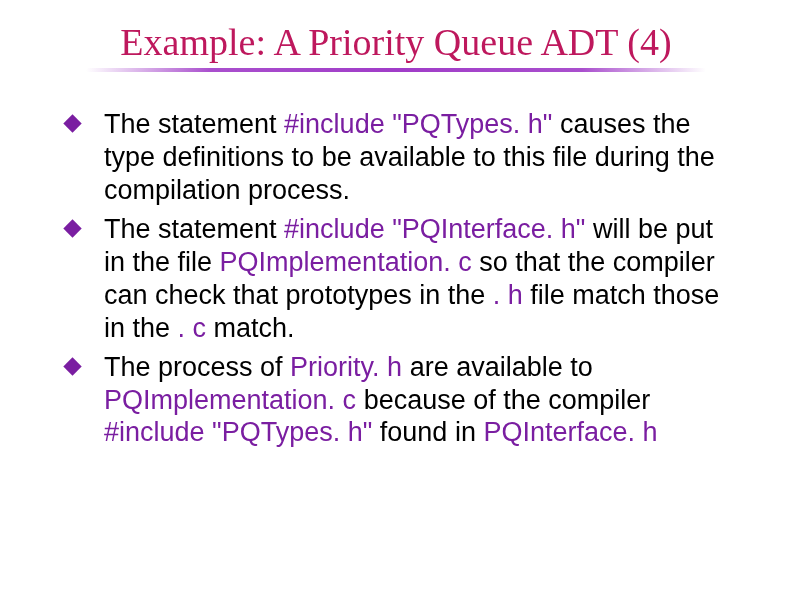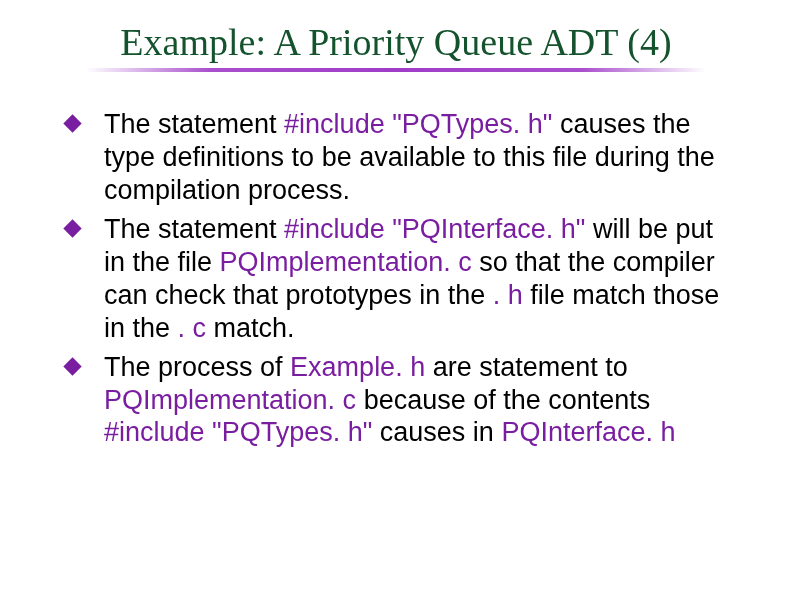--- a/index.html
+++ b/index.html
@@ -14,21 +14,21 @@
   .slide {
     padding: 20px 50px 30px 50px;
     box-sizing: border-box;
     width: 100%;
     height: 100%;
   }
   .title {
     font-family: "Times New Roman", Times, serif;
     font-size: 38px;
     font-weight: 400;
-    color: #14532d;
+    color: #be185d;
     text-align: center;
     margin: 0 0 4px 0;
   }
   .title-rule {
     height: 4px;
     width: 620px;
     margin: 0 auto 36px auto;
     background: linear-gradient(to right,
       rgba(160, 60, 200, 0) 0%,
       rgba(160, 60, 200, 0.9) 20%,
@@ -77,17 +77,17 @@
       <span>The statement </span><span class="hl">#include "PQTypes. h"</span><span> causes the type definitions to be available to this file during the compilation process.</span>
     </li>
 
     <li>
       <span class="diamond"></span>
       <span>The statement </span><span class="hl">#include "PQInterface. h"</span><span> will be put in the file </span><span class="hl">PQImplementation. c</span><span> so that the compiler can check that prototypes in the </span><span class="hl">. h</span><span> file match those in the </span><span class="hl">. c</span><span> match.</span>
     </li>
 
     <li>
       <span class="diamond"></span>
-      <span>The process of </span><span class="hl">Example. h</span><span> are statement to </span><span class="hl">PQImplementation. c</span><span> because of the contents </span><span class="hl">#include "PQTypes. h"</span><span> causes in </span><span class="hl">PQInterface. h</span>
+      <span>The process of </span><span class="hl">Priority. h</span><span> are available to </span><span class="hl">PQImplementation. c</span><span> because of the compiler </span><span class="hl">#include "PQTypes. h"</span><span> found in </span><span class="hl">PQInterface. h</span>
     </li>
 
   </ul>
 </div>
 
 </body></html>

